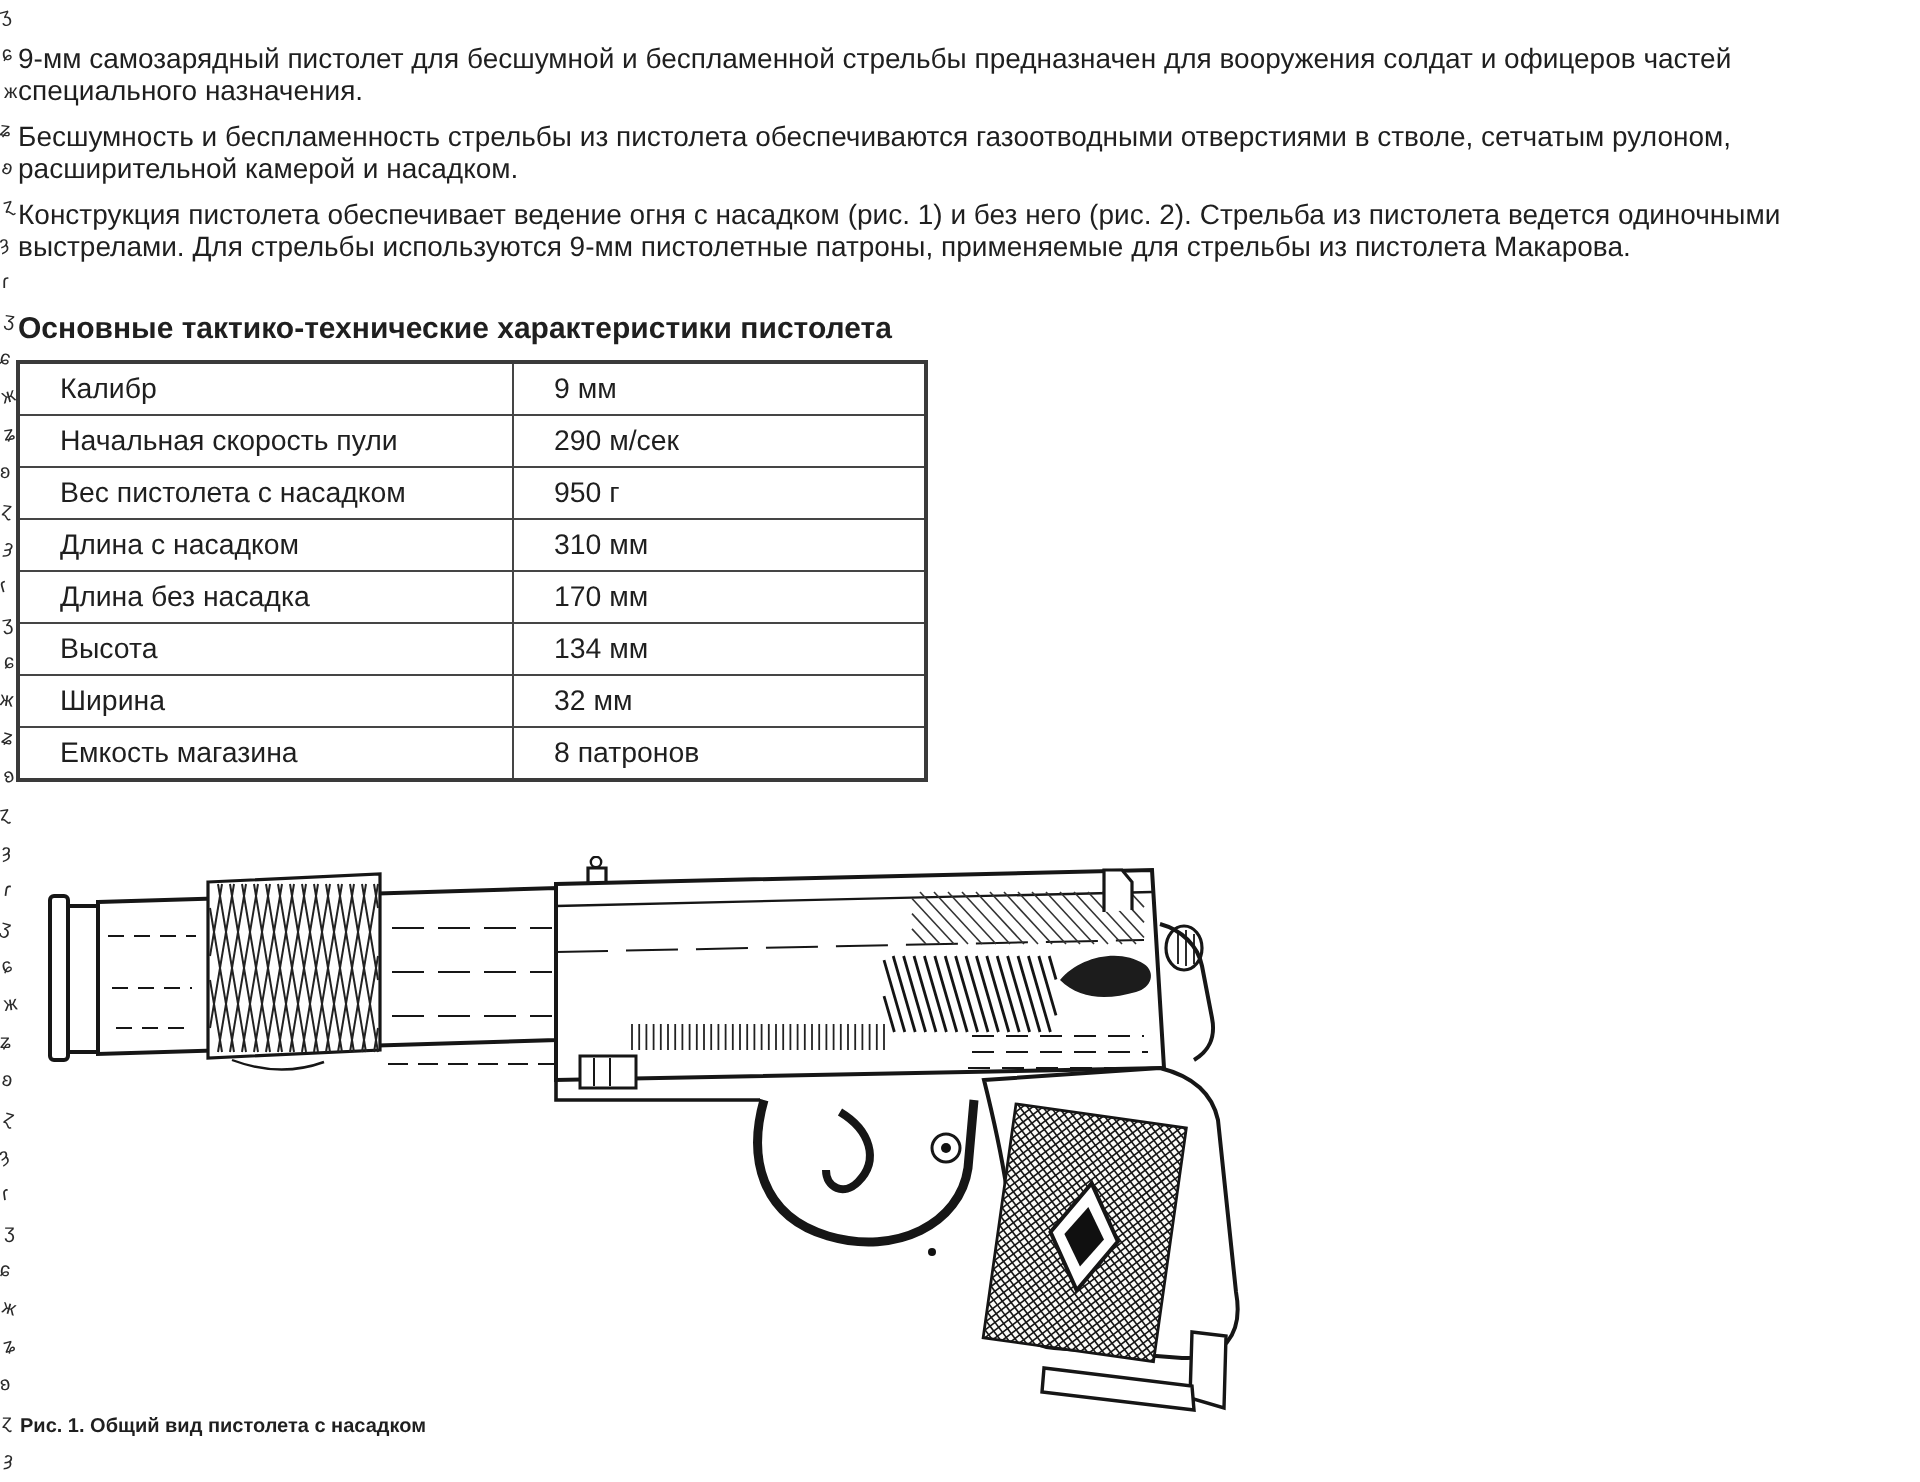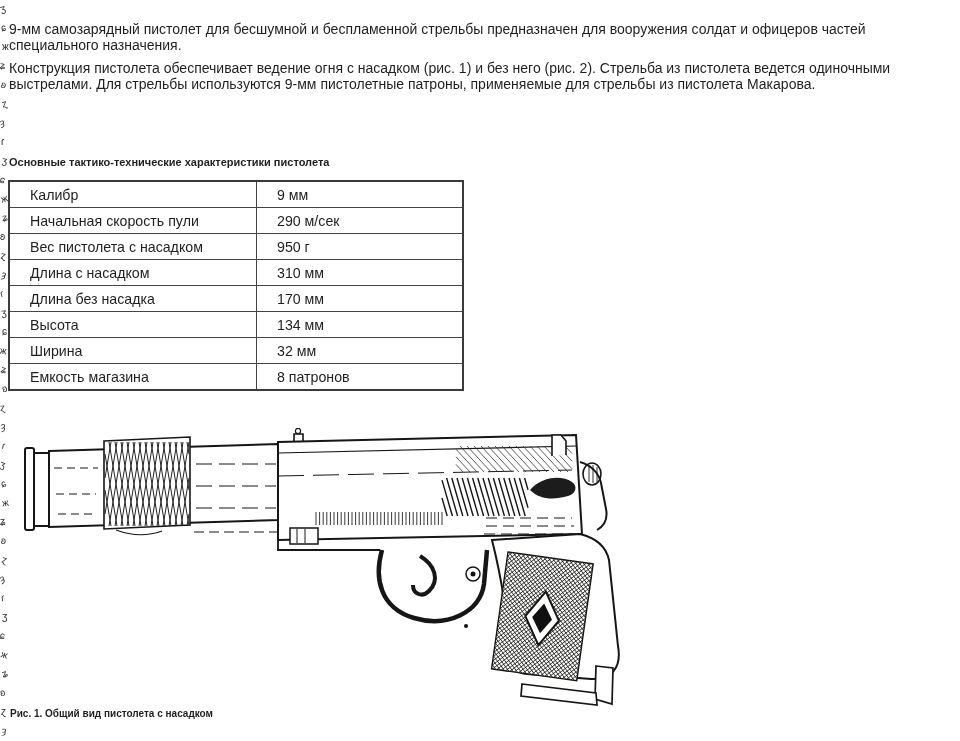--- a/index.html
+++ b/index.html
@@ -7,21 +7,21 @@
     width:960px;height:741px;position:relative;overflow:hidden;
     background:#ffffff;color:#1f1f1f;
     font-family:"Liberation Sans", sans-serif;
   }
   .edge{position:absolute;left:0;top:0;width:14px;height:741px;z-index:5}
   .edge span{position:absolute;display:block;font-size:10px;line-height:9px;color:#2b2b2b}
   .paras{position:absolute;left:9px;top:22px;width:945px}
   .para{margin:0 0 8px 0;font-size:14px;line-height:15.6px}
   .specs-heading{
     position:absolute;left:9px;top:156px;margin:0;
-    font-size:11px;font-weight:bold;white-space:nowrap;
+    font-size:15px;font-weight:bold;white-space:nowrap;
   }
   table.specs{
     position:absolute;left:8px;top:180px;background:#fff;
     border-collapse:collapse;border:2px solid #3a3a3a;
   }
   .specs td{
     border:1px solid #454545;height:25px;padding:0 20px;
     font-size:14.2px;vertical-align:middle;
   }
   .specs td.label{width:206px}
@@ -74,20 +74,21 @@
       <span style="top: 631px; left: 0px; transform: rotate(8deg);">ɕ</span>
       <span style="top: 650px; left: 1px; transform: rotate(16deg);">ж</span>
       <span style="top: 669px; left: 2px; transform: rotate(-16deg);">ʑ</span>
       <span style="top: 688px; left: 0px; transform: rotate(-8deg);">ʚ</span>
       <span style="top: 707px; left: 1px; transform: rotate(0deg);">ɀ</span>
       <span style="top: 726px; left: 2px; transform: rotate(8deg);">ȝ</span>
     </div>
 
   <div class="paras">
     <p class="para">9-мм самозарядный пистолет для бесшумной и беспламенной стрельбы предназначен для вооружения солдат и офицеров частей специального назначения.</p>
+    <p class="para">Бесшумность и беспламенность стрельбы из пистолета обеспечиваются газоотводными отверстиями в стволе, сетчатым рулоном, расширительной камерой и насадком.</p>
     <p class="para">Конструкция пистолета обеспечивает ведение огня с насадком (рис. 1) и без него (рис. 2). Стрельба из пистолета ведется одиночными выстрелами. Для стрельбы используются 9-мм пистолетные патроны, применяемые для стрельбы из пистолета Макарова.</p>
   </div>
 
   <h2 class="specs-heading">Основные тактико-технические характеристики пистолета</h2>
 
   <table class="specs">
     <tbody id="specs-body">
         <tr>
           <td class="label">Калибр</td>
           <td class="value">9 мм</td>

